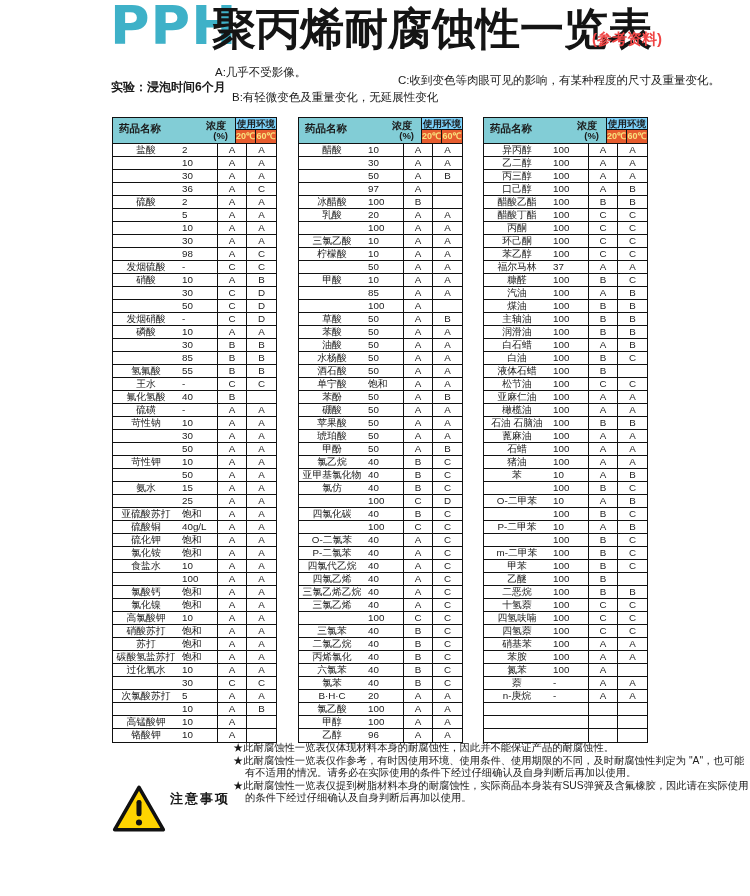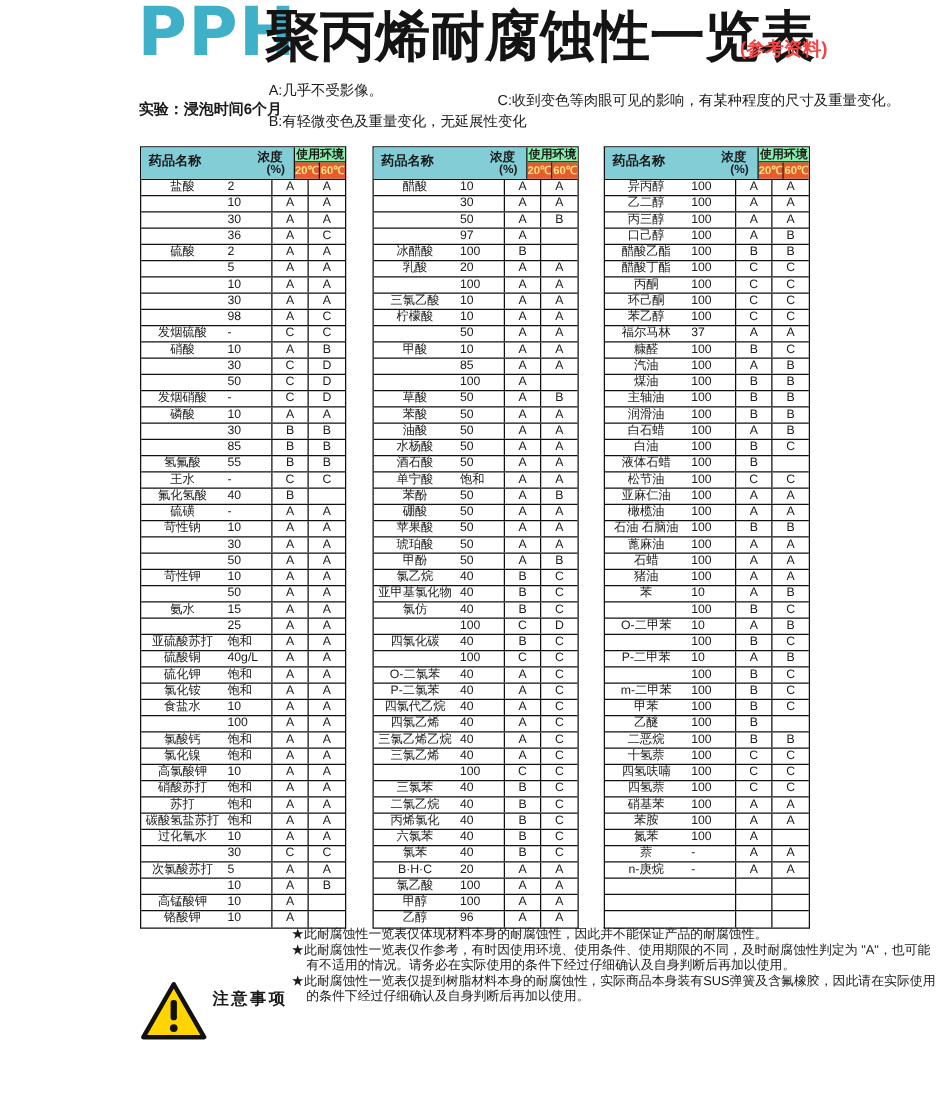--- a/index.html
+++ b/index.html
@@ -9,34 +9,34 @@
     font-family: "Liberation Sans", sans-serif; color: #1a1a1a; overflow: hidden; border-radius: 18px;
   }
   
   .brand { position:absolute; left:110px; top:-6px; font-size:54px; font-weight:bold;
            color:#3EB1C8; font-family:"DejaVu Sans", sans-serif; letter-spacing:1px; }
   .title { position:absolute; left:212px; top:0px; font-size:44px; font-weight:700; color:#141414; }
   .title-suffix { position:absolute; left:592px; top:30px; font-size:15px; font-weight:700; color:#ef4444; }
   .experiment { position:absolute; left:111px; top:79px; font-size:12px; font-weight:600; }
   .legend-item { position:absolute; font-size:11.5px; white-space:nowrap; }
   .legend-0 { left:215px; top:65px; }
-  .legend-1 { left:215px; top:90px; }
+  .legend-1 { left:232px; top:90px; }
   .legend-2 { left:398px; top:73px; }
   .legend-3 { left:398px; top:90px; }
   
   .chem-table { position:absolute; top:117px; width:165px; border:1.5px solid #111; background:#fff; }
   .pos-t1 { left:112px; } .pos-t2 { left:298px; } .pos-t3 { left:483px; }
   .t-head { display:flex; height:26px; border-bottom:1px solid #111; }
   .t-head-left { width:123px; background:#82CDD6; position:relative; border-right:1px solid #111; }
   .h-name { position:absolute; left:6px; top:4px; font-size:10.5px; font-weight:700; }
   .h-conc { position:absolute; right:9px; top:1px; font-size:10px; font-weight:700; }
   .h-pct  { position:absolute; right:7px; top:12px; font-size:9.5px; font-weight:700; }
   .t-head-right { flex:1; display:flex; flex-direction:column; }
   .h-env { height:12px; line-height:11px; text-align:center; font-size:9.5px; font-weight:700;
-           border-bottom:1px solid #111; background:#86efac; }
+           border-bottom:1px solid #111; background:#7dd3fc; }
   .h-temps { flex:1; display:flex; }
   .h-temp { width:50%; background:#E65C2E; color:#F9E27E; text-align:center;
             font-size:9px; line-height:13px; font-weight:700; }
   .h-temp.first { border-right:1px solid #111; }
   .t-row { display:flex; height:13px; border-bottom:1px solid #111; font-size:9.8px; line-height:11.5px; }
   .t-row:last-child { border-bottom:none; }
   .c-name { width:66px; text-align:center; overflow:hidden; white-space:nowrap; }
   .c-conc { width:38px; padding-left:3px; overflow:hidden; white-space:nowrap; }
   .c-a20  { width:30px; text-align:center; border-left:1px solid #111; border-right:1px solid #111; }
   .c-a60  { flex:1; text-align:center; }

